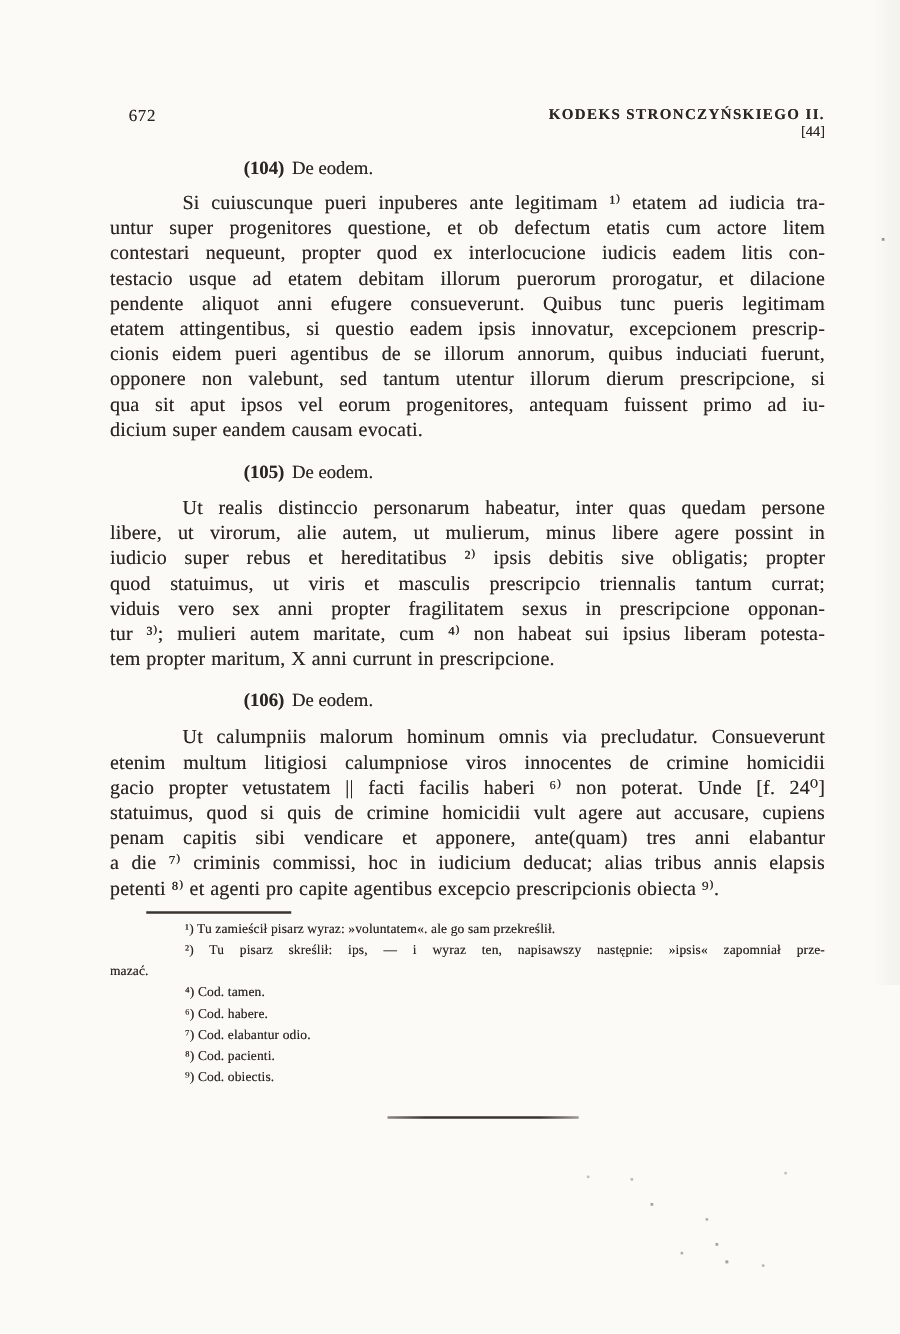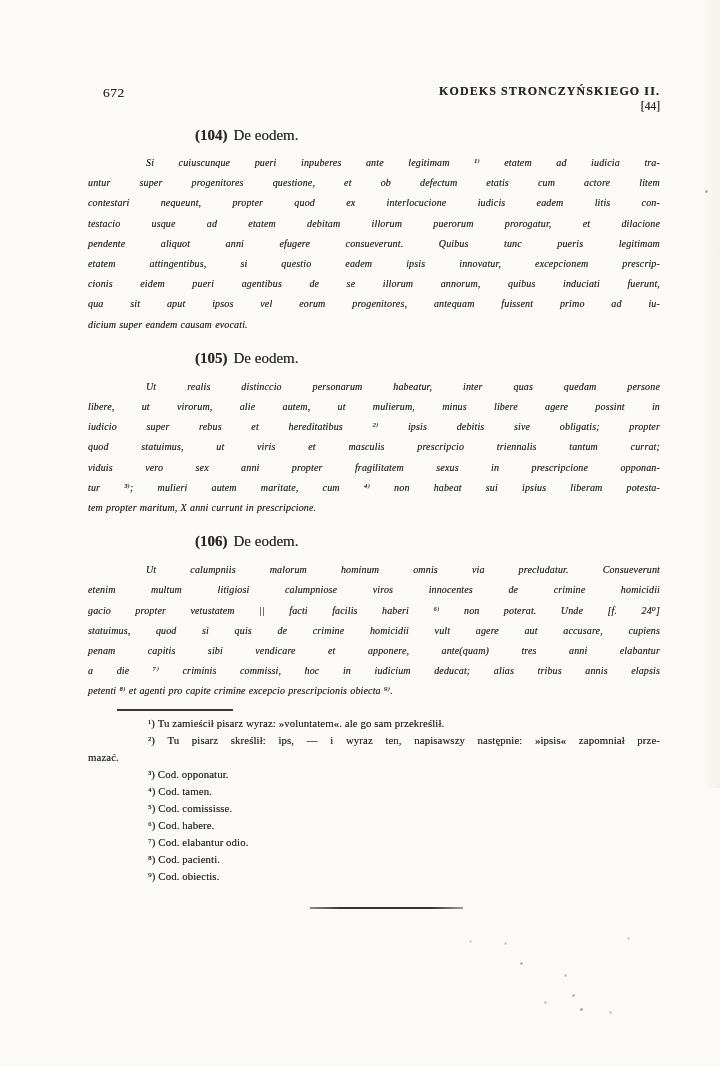--- a/index.html
+++ b/index.html
@@ -42,25 +42,24 @@
   }
   .section-heading {
     margin: 14px 0 0 107px;
     font-size: 15px;
     line-height: 19px;
   }
   .section-heading.first { margin-top: 8px; }
   .h-num { font-weight: bold; margin-right: 6px; }
   .para {
     margin-top: 9px;
-    font-size: 10px;
+    font-size: 16px;
     line-height: 20.2px;
     letter-spacing: 0.15px;
     word-spacing: 0.5px;
-    font-style: italic;
   }
   .para.first-para { margin-top: 8px; }
   .tline {
     text-align: justify;
     text-align-last: justify;
   }
   .tline:last-child { text-align-last: left; }
   .para .tline:first-child { text-indent: 58px; }
   .fn-rule {
     margin: 7px 0 0 29px;
@@ -113,20 +112,21 @@
       <span class="h-num">(104)</span><span>De eodem.</span>
     </div>
     <div class="para first-para">
         <div class="tline">Si cuiuscunque pueri inpuberes ante legitimam ¹⁾ etatem ad iudicia tra-</div>
         <div class="tline">untur super progenitores questione, et ob defectum etatis cum actore litem</div>
         <div class="tline">contestari nequeunt, propter quod ex interlocucione iudicis eadem litis con-</div>
         <div class="tline">testacio usque ad etatem debitam illorum puerorum prorogatur, et dilacione</div>
         <div class="tline">pendente aliquot anni efugere consueverunt. Quibus tunc pueris legitimam</div>
         <div class="tline">etatem attingentibus, si questio eadem ipsis innovatur, excepcionem prescrip-</div>
         <div class="tline">cionis eidem pueri agentibus de se illorum annorum, quibus induciati fuerunt,</div>
+        <div class="tline">opponere non valebunt, sed tantum utentur illorum dierum prescripcione, si</div>
         <div class="tline">qua sit aput ipsos vel eorum progenitores, antequam fuissent primo ad iu-</div>
         <div class="tline">dicium super eandem causam evocati.</div>
       </div>
 
     <div class="section-heading">
       <span class="h-num">(105)</span><span>De eodem.</span>
     </div>
     <div class="para">
         <div class="tline">Ut realis distinccio personarum habeatur, inter quas quedam persone</div>
         <div class="tline">libere, ut virorum, alie autem, ut mulierum, minus libere agere possint in</div>
@@ -140,41 +140,35 @@
     <div class="section-heading">
       <span class="h-num">(106)</span><span>De eodem.</span>
     </div>
     <div class="para">
         <div class="tline">Ut calumpniis malorum hominum omnis via precludatur. Consueverunt</div>
         <div class="tline">etenim multum litigiosi calumpniose viros innocentes de crimine homicidii</div>
         <div class="tline">gacio propter vetustatem || facti facilis haberi ⁶⁾ non poterat. Unde [f. 24⁰]</div>
         <div class="tline">statuimus, quod si quis de crimine homicidii vult agere aut accusare, cupiens</div>
         <div class="tline">penam capitis sibi vendicare et apponere, ante(quam) tres anni elabantur</div>
         <div class="tline">a die ⁷⁾ criminis commissi, hoc in iudicium deducat; alias tribus annis elapsis</div>
-        <div class="tline">petenti ⁸⁾ et agenti pro capite crimine excepcio prescripcionis obiecta ⁹⁾.</div>
+        <div class="tline">petenti ⁸⁾ et agenti pro capite agentibus excepcio prescripcionis obiecta ⁹⁾.</div>
       </div>
 
     <div class="fn-rule"></div>
 
     <div class="footnotes">
       <div class="footnote">
           <div class="tline">¹) Tu zamieścił pisarz wyraz: »voluntatem«. ale go sam przekreślił.</div>
         </div>
       <div class="footnote">
           <div class="tline">²) Tu pisarz skreślił: ips, — i wyraz ten, napisawszy następnie: »ipsis« zapomniał prze-</div>
           <div class="tline">mazać.</div>
         </div>
       <div class="footnote">
-          <div class="tline">³) Cod. opponatur.</div>
-        </div>
-      <div class="footnote">
           <div class="tline">⁴) Cod. tamen.</div>
-        </div>
-      <div class="footnote">
-          <div class="tline">⁵) Cod. comississe.</div>
         </div>
       <div class="footnote">
           <div class="tline">⁶) Cod. habere.</div>
         </div>
       <div class="footnote">
           <div class="tline">⁷) Cod. elabantur odio.</div>
         </div>
       <div class="footnote">
           <div class="tline">⁸) Cod. pacienti.</div>
         </div>

